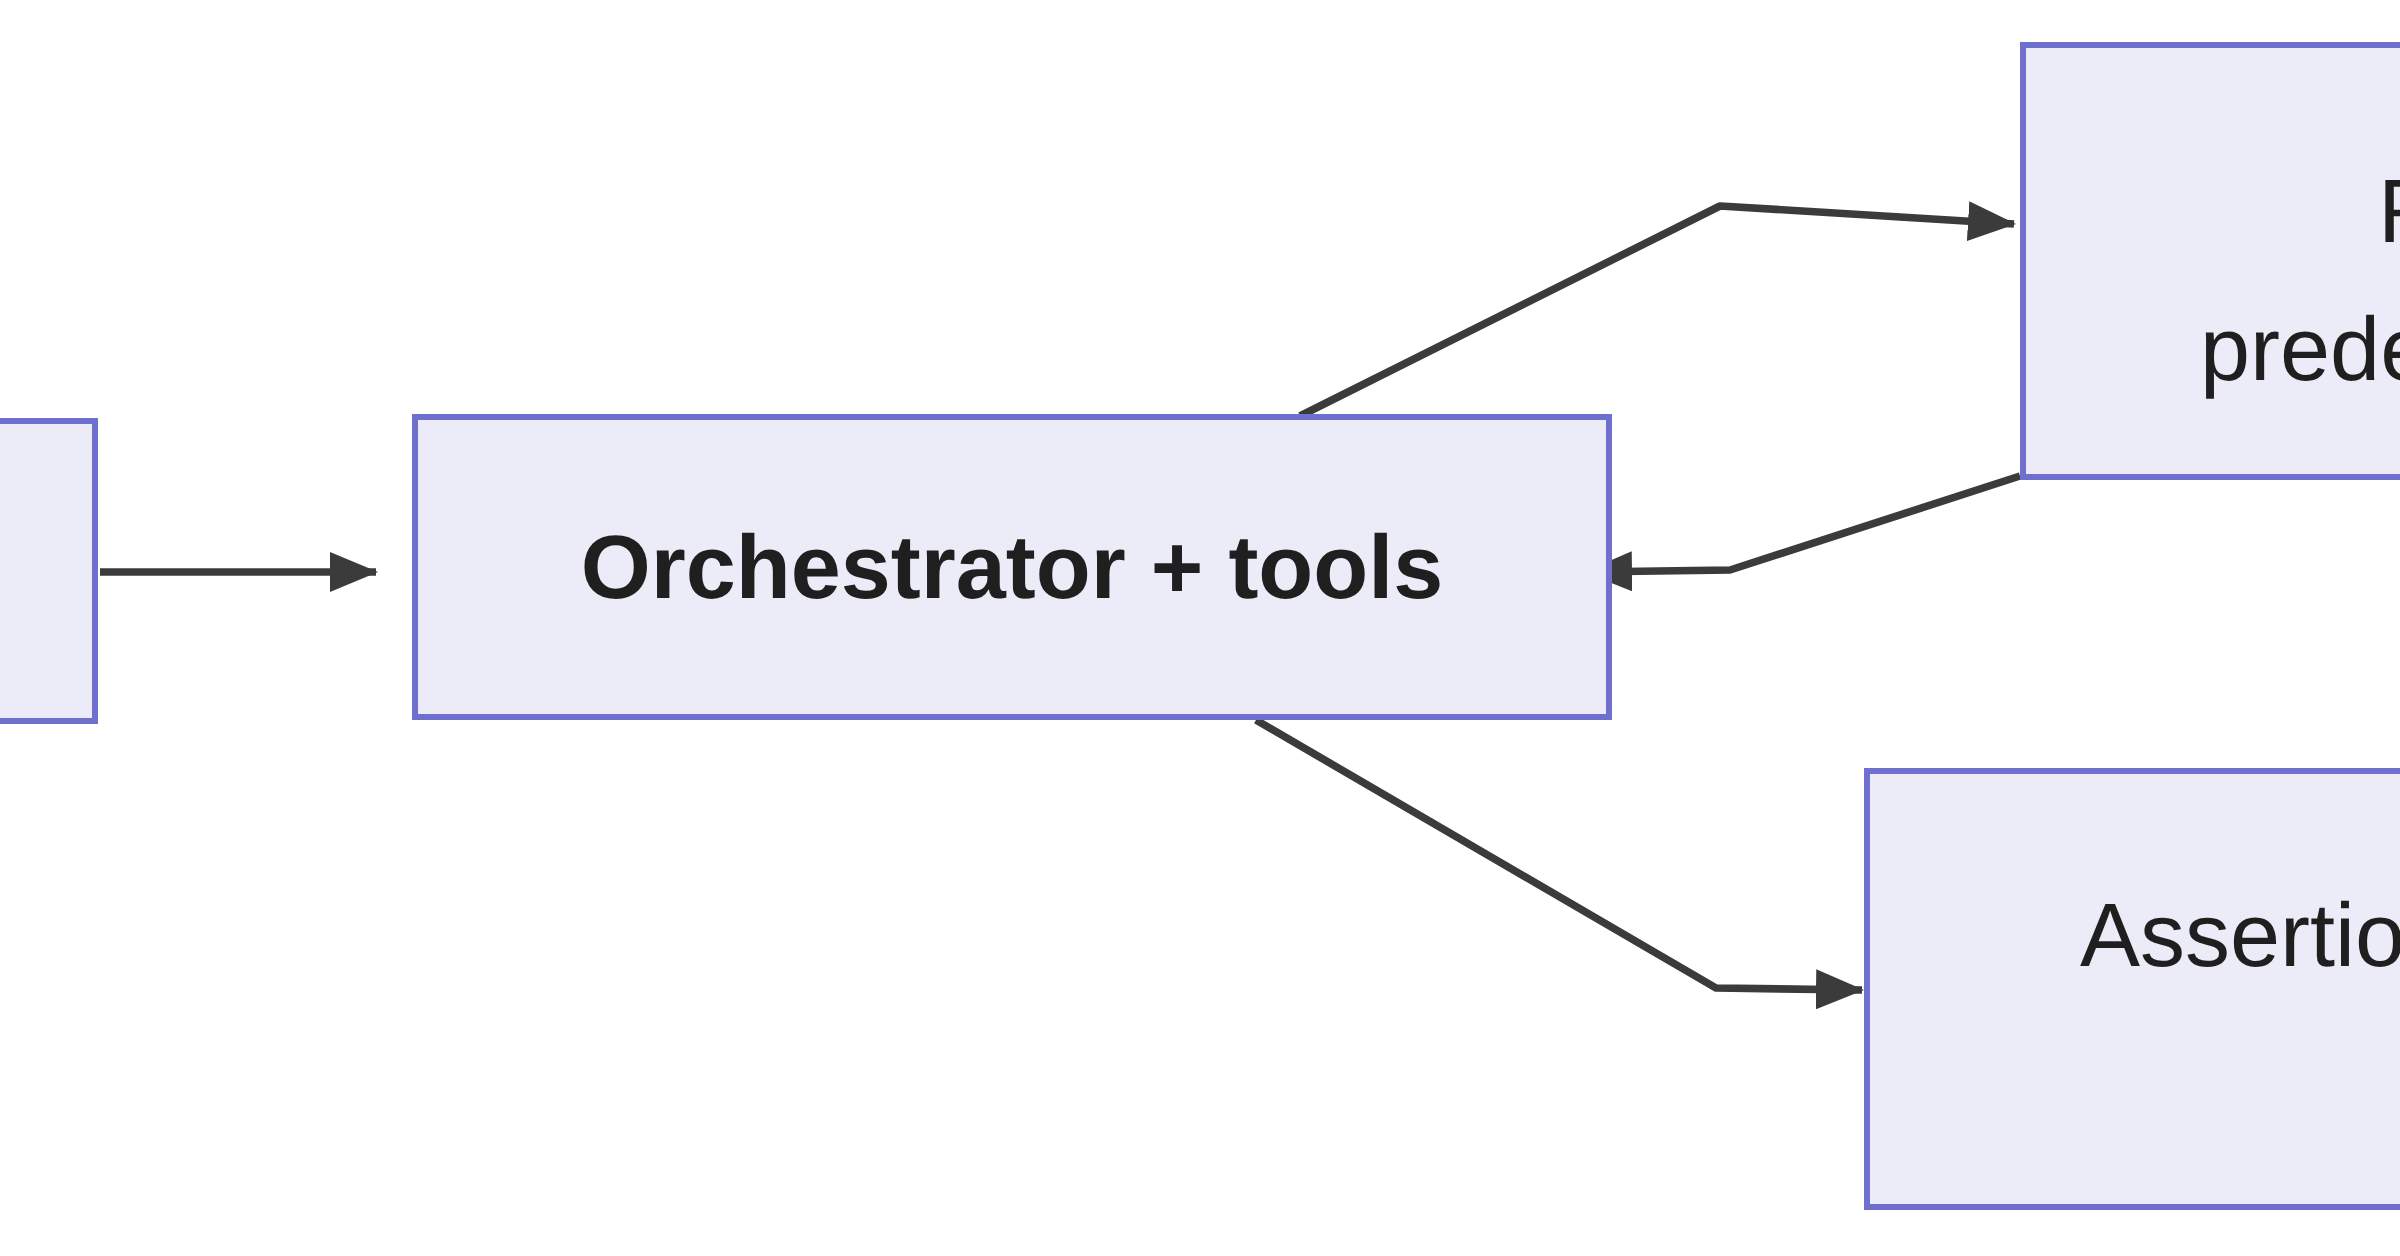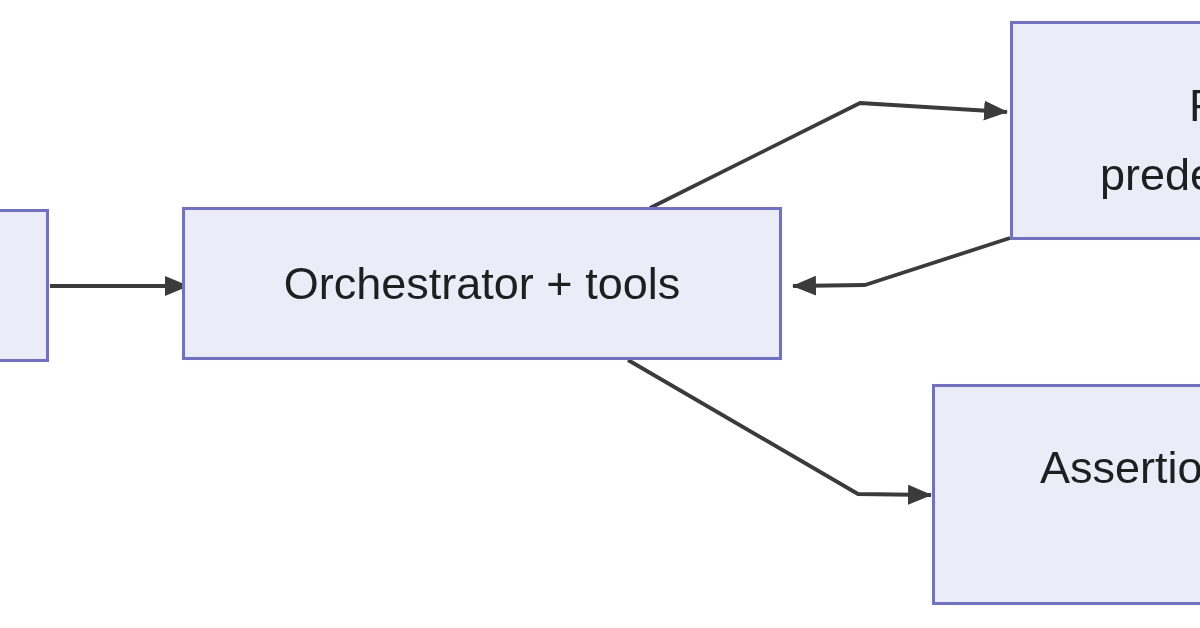--- a/index.html
+++ b/index.html
@@ -33,25 +33,26 @@
     color: var(--text, #1F1F1F);
     font-size: 45px;
     line-height: 45px;
     white-space: nowrap;
   }
   .node-left {
     left: -61px; top: 209px;
     width: 110px; height: 153px;
   }
   .node-orch {
-    left: 182px; top: 207px;
+    left: 206px; top: 207px;
     width: 600px; height: 153px;
     display: flex;
     align-items: center;
     justify-content: center;
+    font-weight: bold;
   }
   .node-top {
     left: 1010px; top: 21px;
     width: 300px; height: 219px;
   }
   .node-bottom {
     left: 932px; top: 384px;
     width: 310px; height: 221px;
   }
   .frag { position: absolute; }

